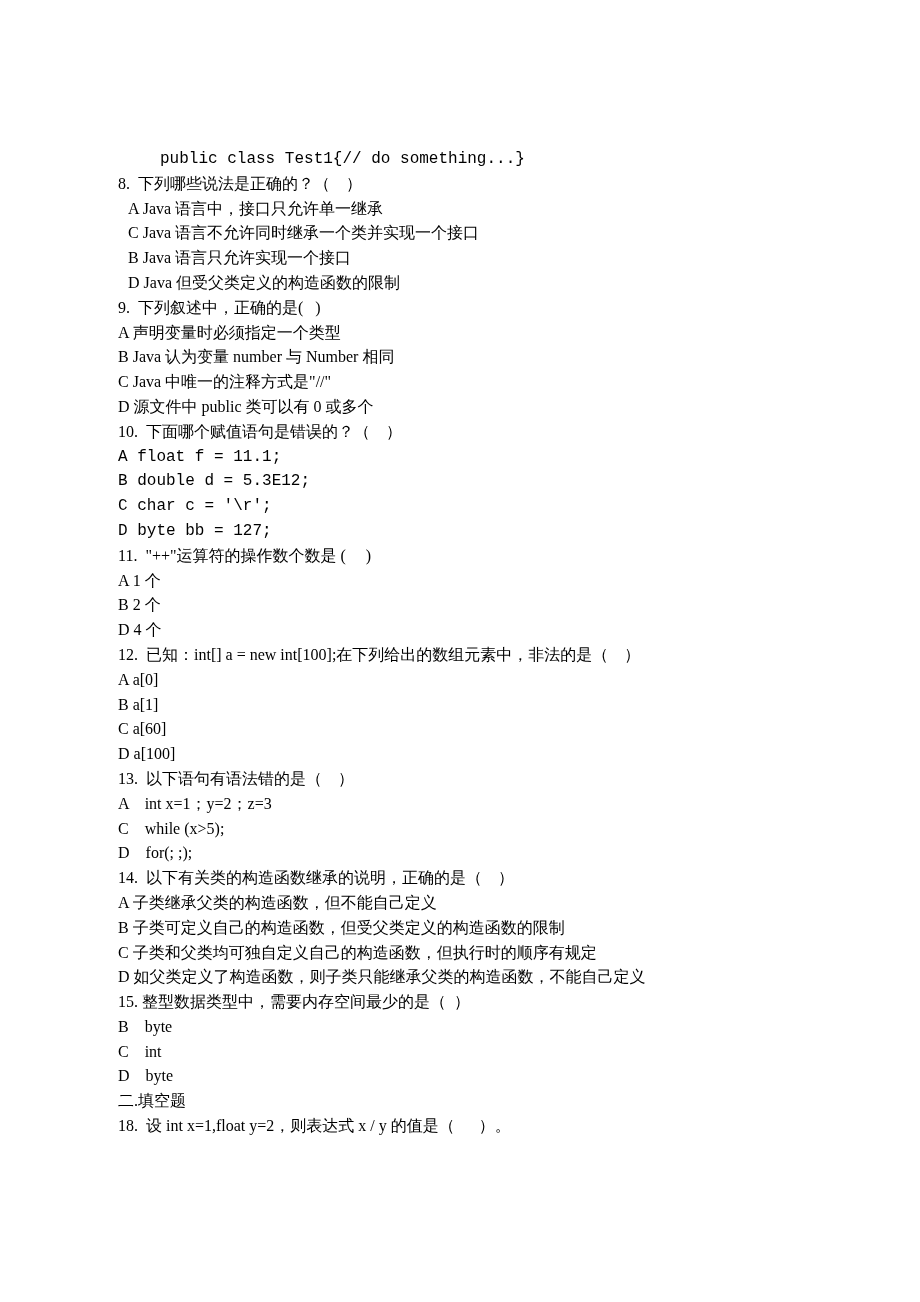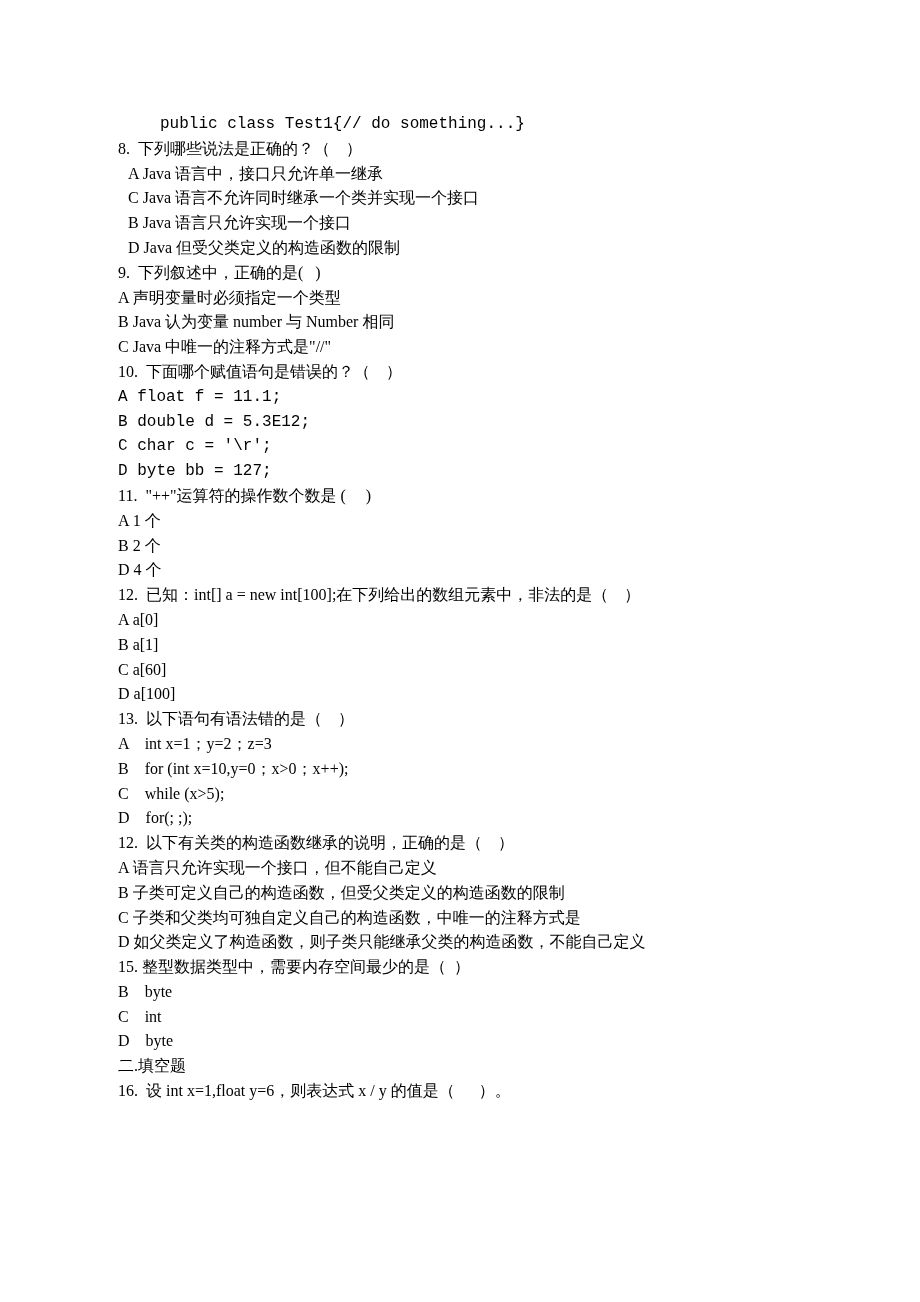--- a/index.html
+++ b/index.html
@@ -10,20 +10,21 @@
     font-size: 16px;
     color: #000;
     line-height: 1.55;
     width: 920px;
   }
   .page {
     padding: 112px 110px 100px 118px;
   }
   .indent {
     padding-left: 42px;
+    margin-top: 35px;
   }
   .indent-sm {
     padding-left: 10px;
   }
   .mono {
     font-family: "SimSun", "Courier New", monospace;
   }
   .line {
     white-space: pre-wrap;
   }
@@ -36,44 +37,44 @@
       <div class="line indent mono">public class Test1{// do something...}</div>
       <div class="line ">8.  下列哪些说法是正确的？（    ）</div>
       <div class="line indent-sm">A Java 语言中，接口只允许单一继承</div>
       <div class="line indent-sm">C Java 语言不允许同时继承一个类并实现一个接口</div>
       <div class="line indent-sm">B Java 语言只允许实现一个接口</div>
       <div class="line indent-sm">D Java 但受父类定义的构造函数的限制</div>
       <div class="line ">9.  下列叙述中，正确的是(   )</div>
       <div class="line ">A 声明变量时必须指定一个类型</div>
       <div class="line ">B Java 认为变量 number 与 Number 相同</div>
       <div class="line ">C Java 中唯一的注释方式是"//"</div>
+      <div class="line ">D 源文件中 public 类可以有 0 或多个</div>
       <div class="line ">10.  下面哪个赋值语句是错误的？（    ）</div>
       <div class="line mono">A float f = 11.1;</div>
       <div class="line mono">B double d = 5.3E12;</div>
       <div class="line mono">C char c = '\r';</div>
       <div class="line mono">D byte bb = 127;</div>
       <div class="line ">11.  "++"运算符的操作数个数是 (     )</div>
       <div class="line ">A 1 个</div>
       <div class="line ">B 2 个</div>
       <div class="line ">D 4 个</div>
       <div class="line ">12.  已知：int[] a = new int[100];在下列给出的数组元素中，非法的是（    ）</div>
       <div class="line ">A a[0]</div>
       <div class="line ">B a[1]</div>
       <div class="line ">C a[60]</div>
       <div class="line ">D a[100]</div>
       <div class="line ">13.  以下语句有语法错的是（    ）</div>
       <div class="line ">A    int x=1；y=2；z=3</div>
-      <div class="line ">B    for (int x=10,y=0；x&gt;0；x++);</div>
       <div class="line ">C    while (x&gt;5);</div>
       <div class="line ">D    for(; ;);</div>
-      <div class="line ">12.  以下有关类的构造函数继承的说明，正确的是（    ）</div>
-      <div class="line ">A 语言只允许实现一个接口，但不能自己定义</div>
+      <div class="line ">14.  以下有关类的构造函数继承的说明，正确的是（    ）</div>
+      <div class="line ">A 子类继承父类的构造函数，但不能自己定义</div>
       <div class="line ">B 子类可定义自己的构造函数，但受父类定义的构造函数的限制</div>
-      <div class="line ">C 子类和父类均可独自定义自己的构造函数，中唯一的注释方式是</div>
+      <div class="line ">C 子类和父类均可独自定义自己的构造函数，但执行时的顺序有规定</div>
       <div class="line ">D 如父类定义了构造函数，则子类只能继承父类的构造函数，不能自己定义</div>
       <div class="line ">15. 整型数据类型中，需要内存空间最少的是（  ）</div>
       <div class="line ">B    byte</div>
       <div class="line ">C    int</div>
       <div class="line ">D    byte</div>
       <div class="line ">二.填空题</div>
-      <div class="line ">16.  设 int x=1,float y=6，则表达式 x / y 的值是（      ）。</div>
+      <div class="line ">18.  设 int x=1,float y=2，则表达式 x / y 的值是（      ）。</div>
     </div>
 </div>
 
 </body></html>

